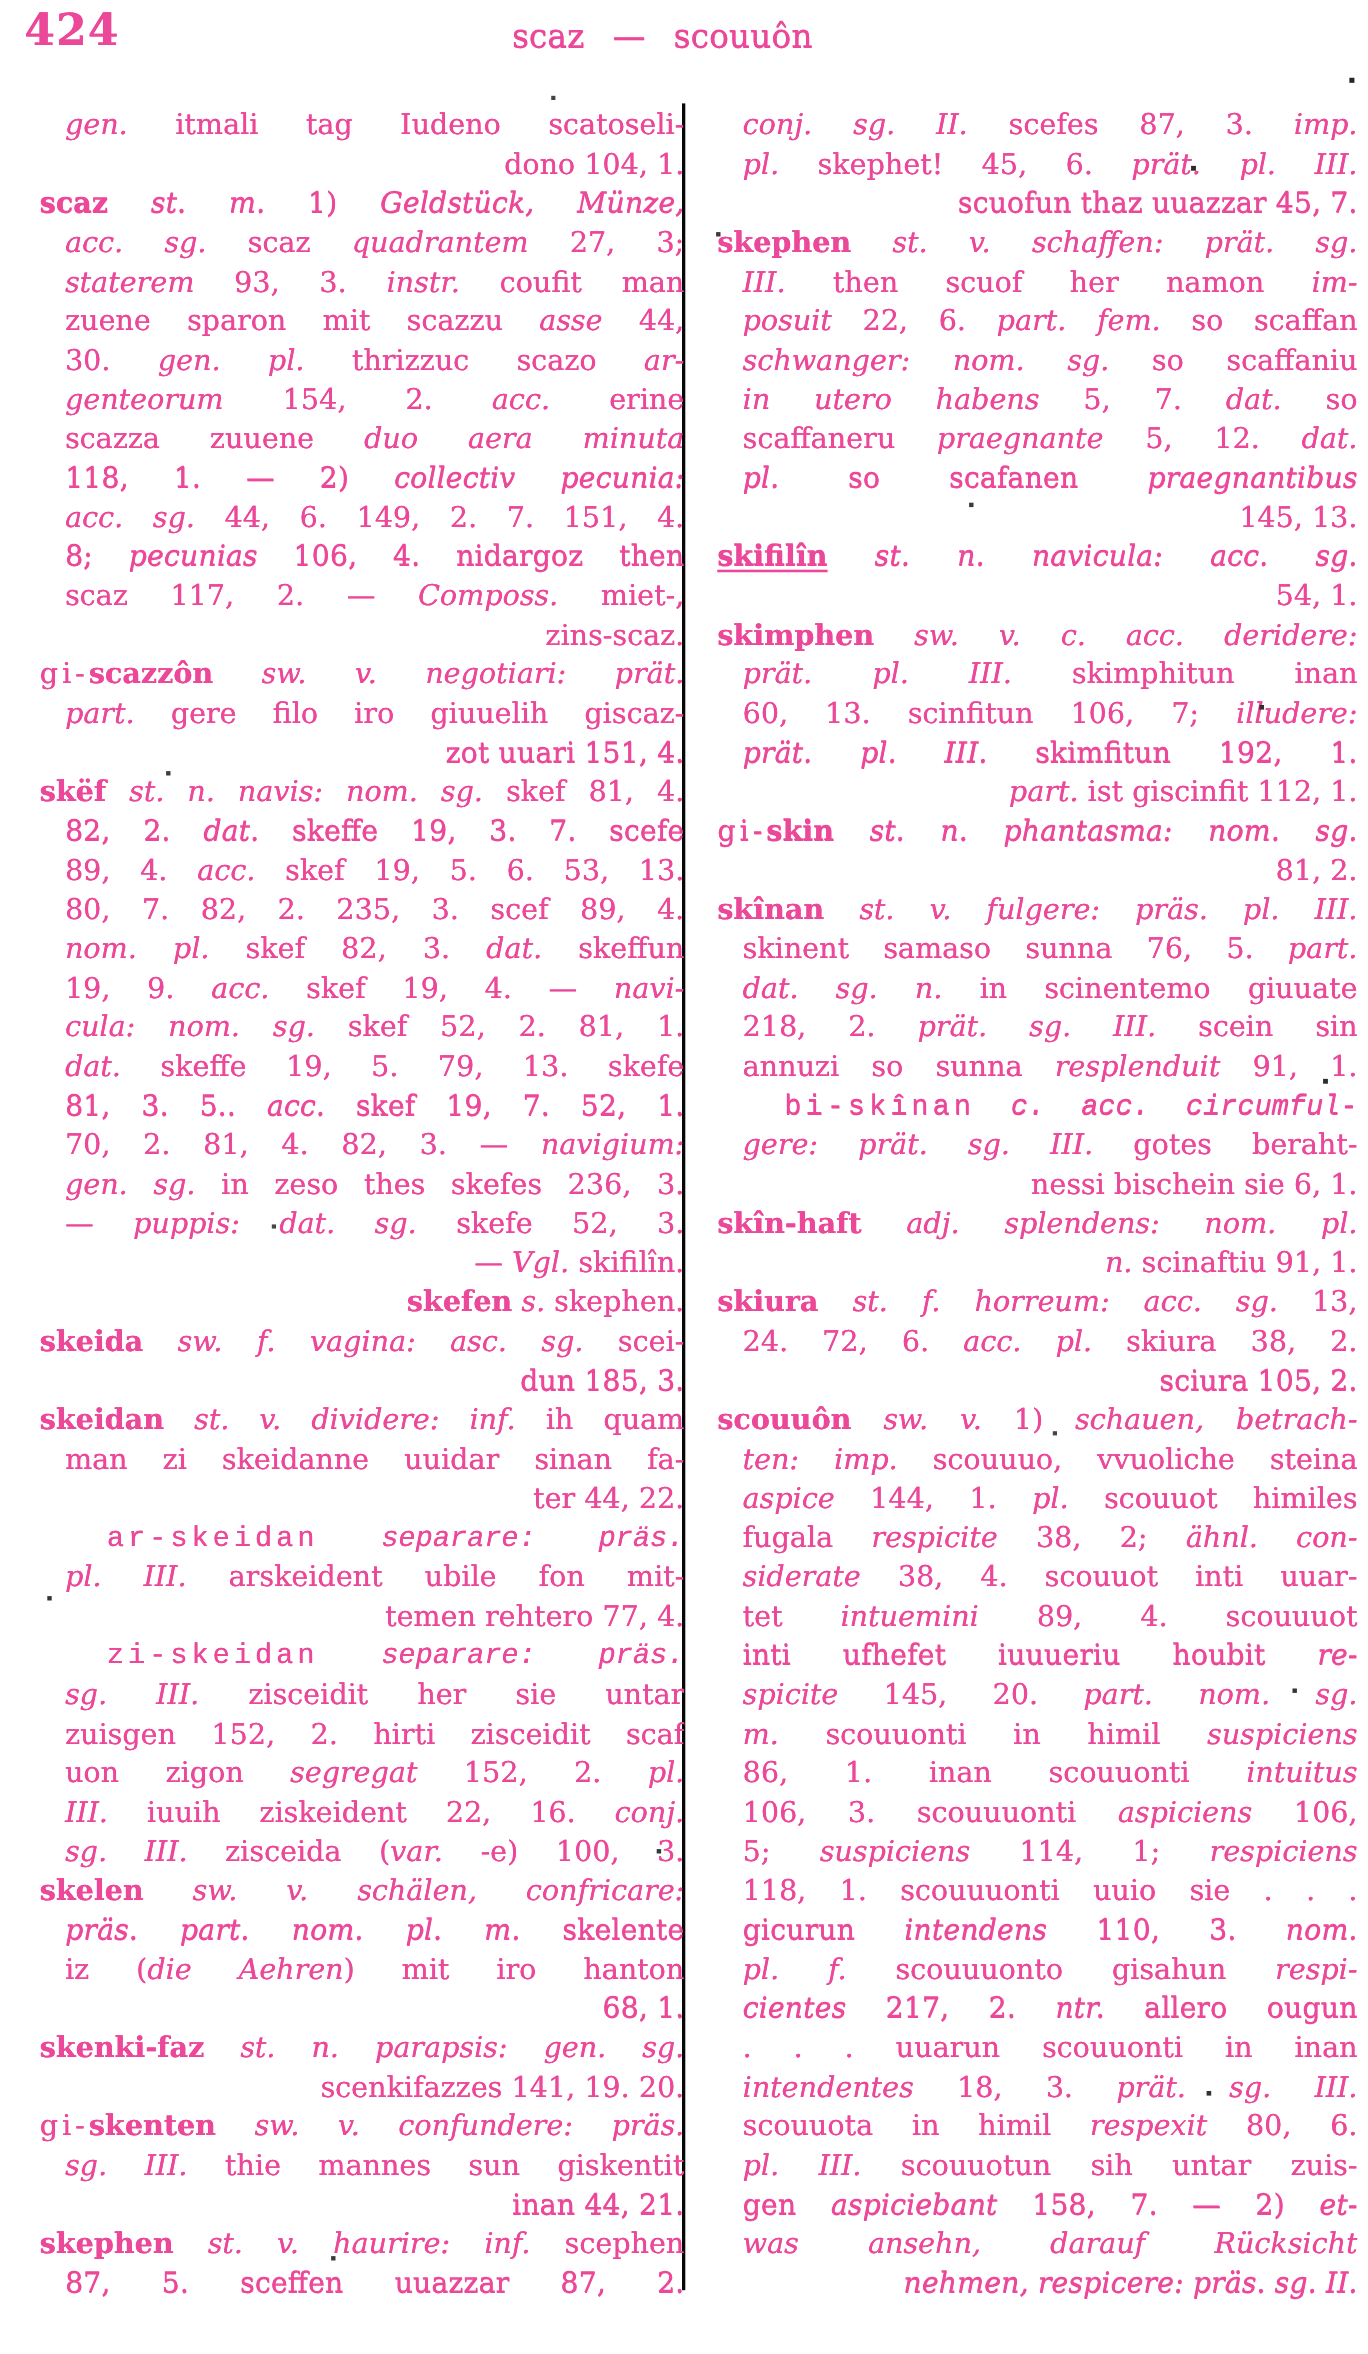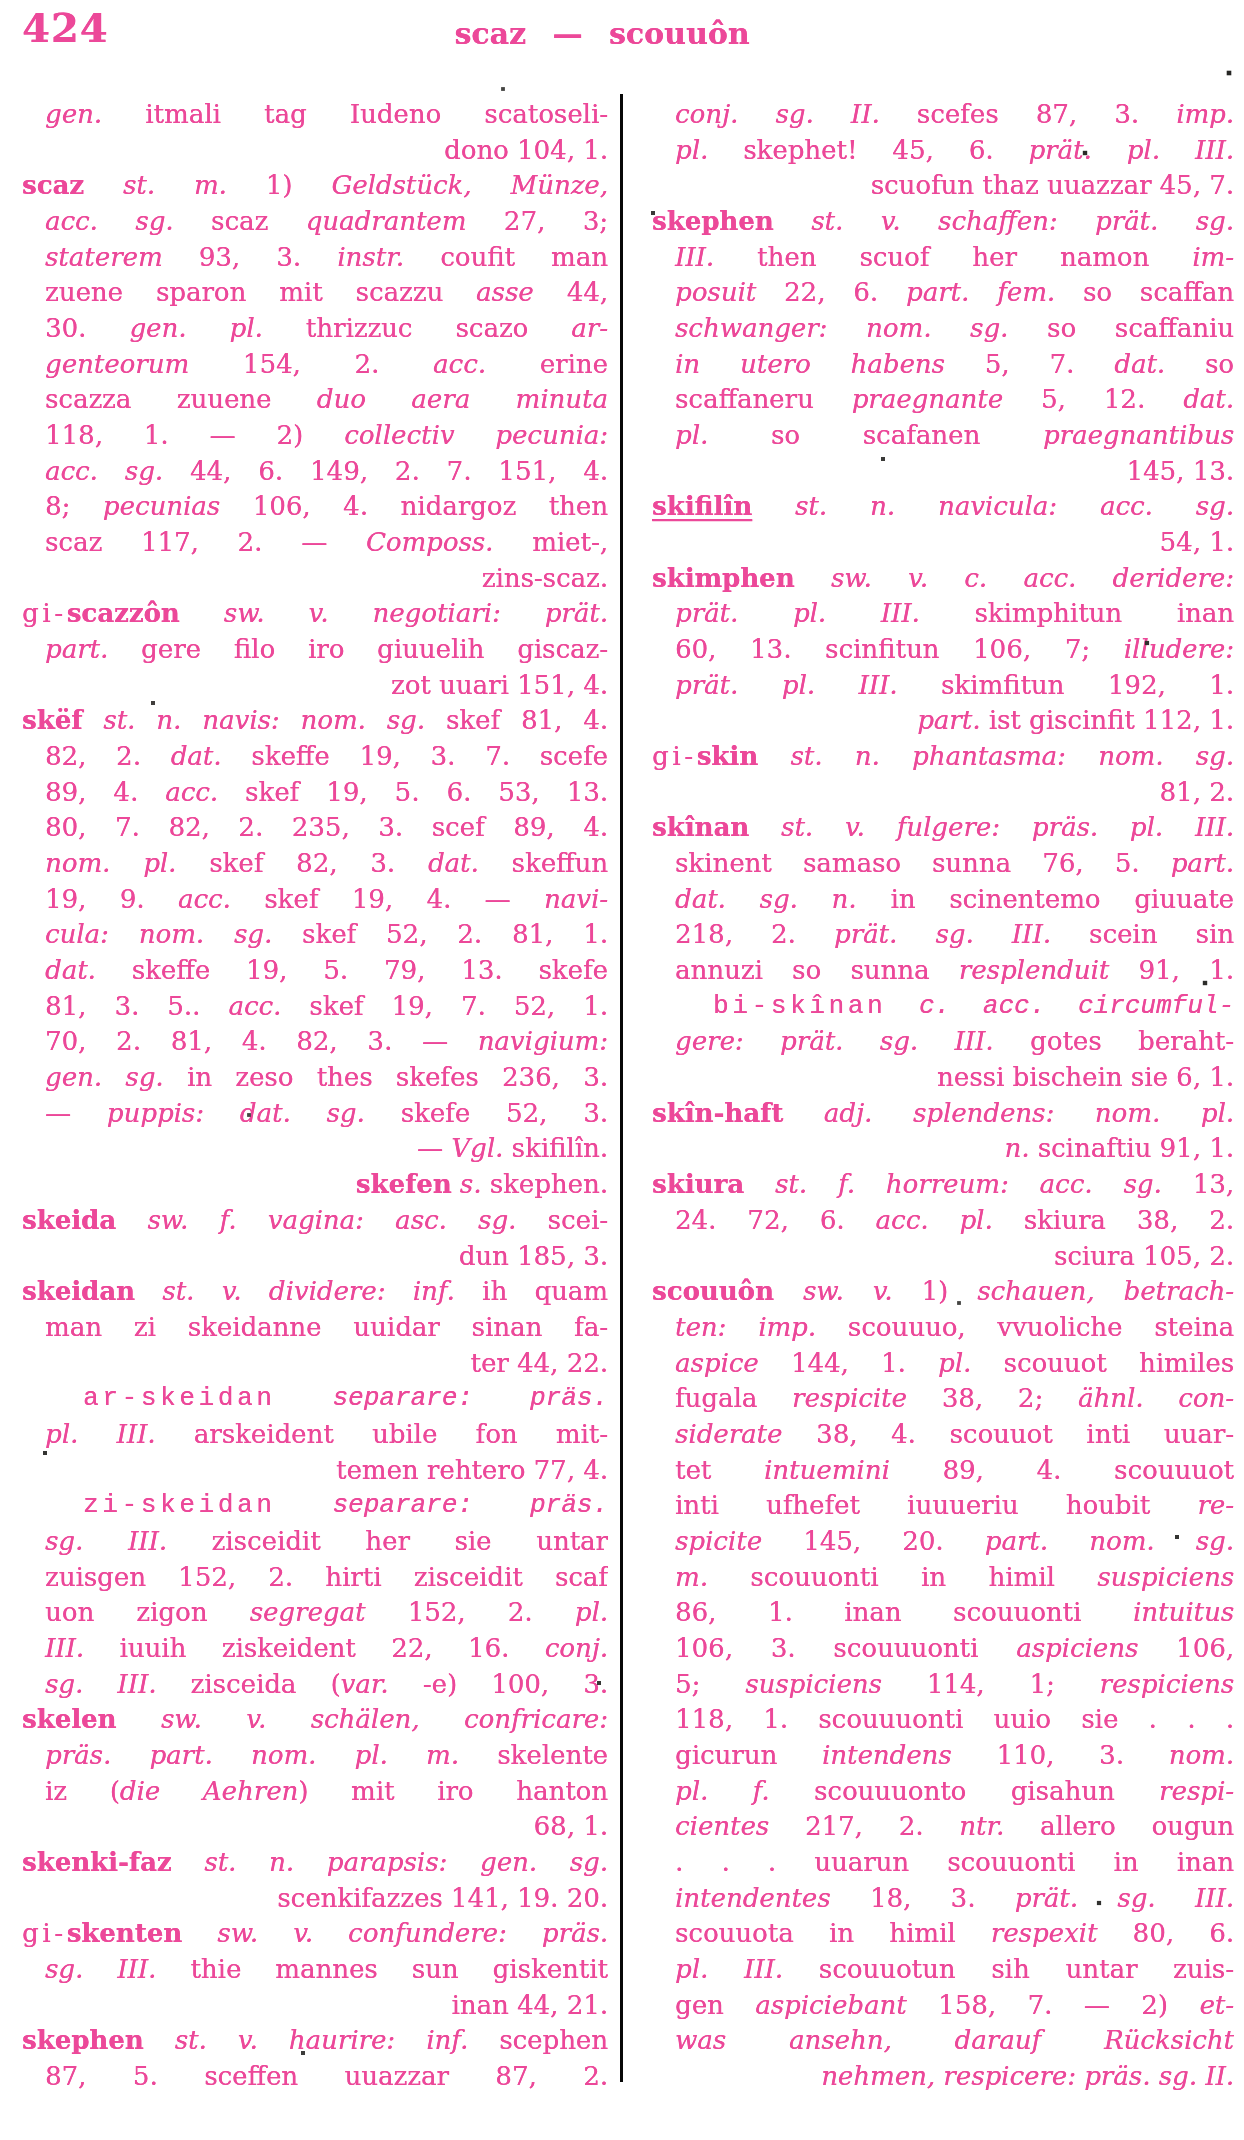--- a/index.html
+++ b/index.html
@@ -22,38 +22,38 @@
     font-size: 40px;
     font-weight: bold;
     letter-spacing: 1px;
     text-shadow: 0.3px 0.3px 0 currentColor;
   }
   #running-title {
     position: absolute;
     left: 602px; top: 16px;
     transform: translateX(-50%);
     font-size: 30px;
-    font-weight: bold;
+    font-weight: normal;
     word-spacing: 16px;
     white-space: nowrap;
     text-shadow: 0.2px 0.2px 0 currentColor;
   }
   
   #column-divider {
     position: absolute;
     left: 620px; top: 94px;
     width: 3px; height: 1988px;
     background: #070707;
   }
   
   .column {
     position: absolute;
     top: 97px;
   }
-  #left-column  { left: 22px;  width: 586px; }
+  #left-column  { left: 36px;  width: 586px; }
   #right-column { left: 652px; width: 582px; }
 
   .line {
     height: 35.68px;
     line-height: 35.68px;
     font-size: 26px;
     text-align: justify;
     overflow: hidden;
     white-space: normal;
     text-shadow: 0.25px 0.25px 0 currentColor;

